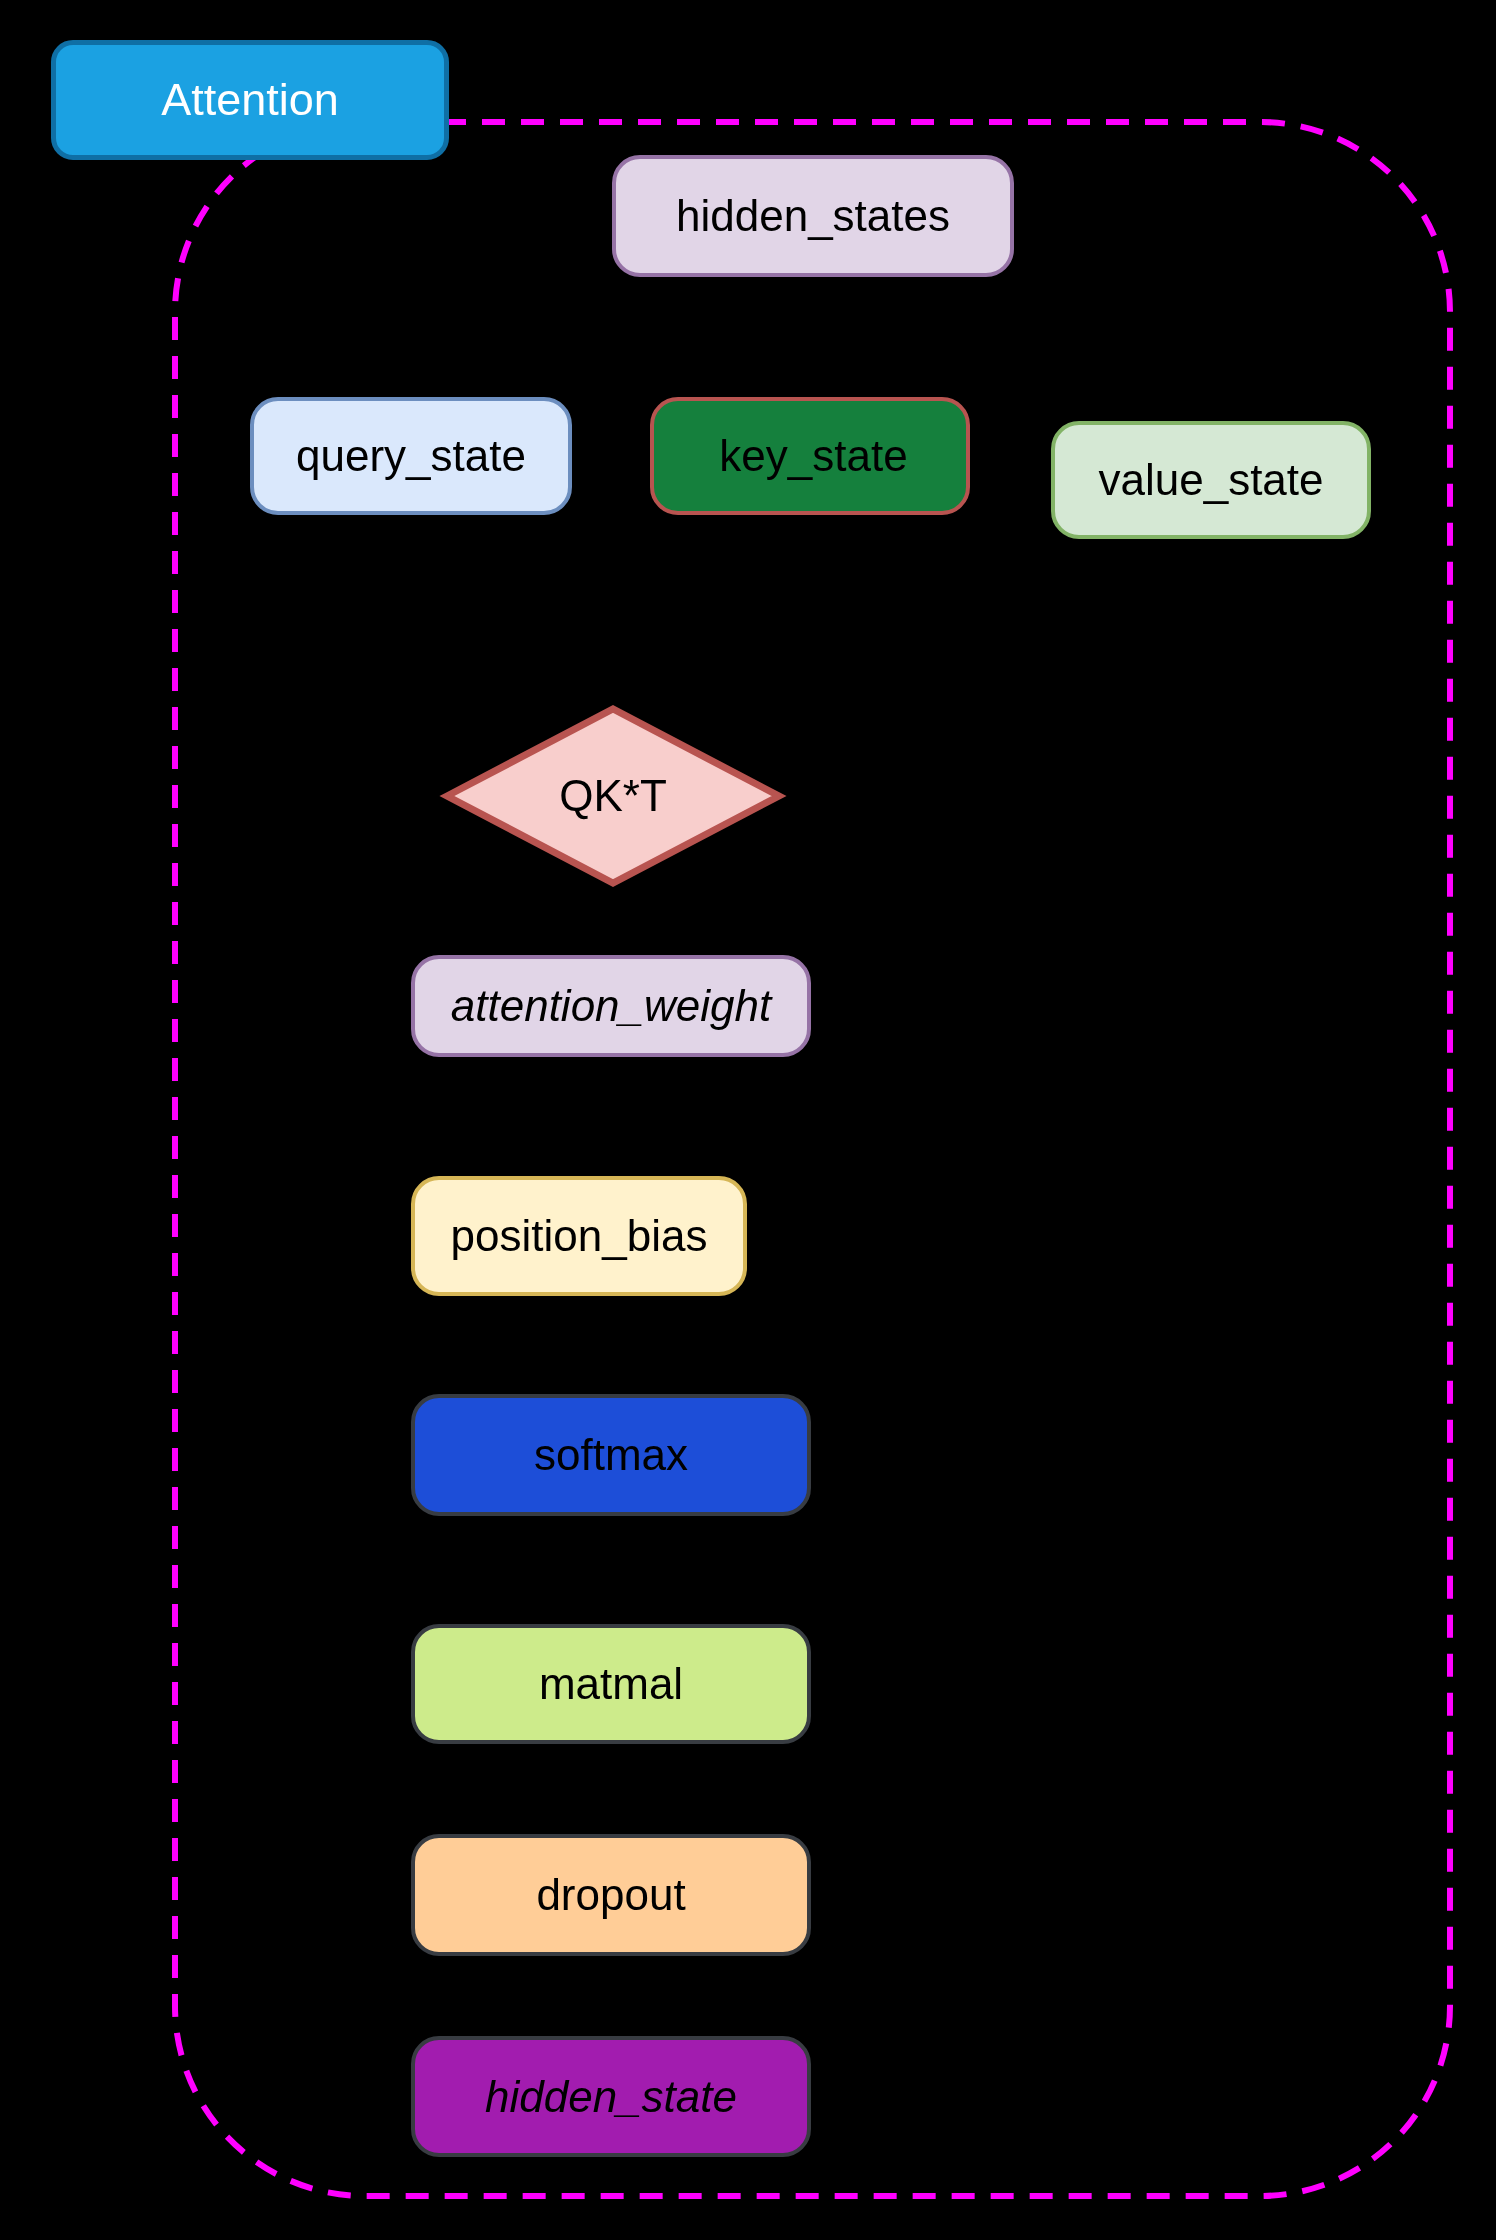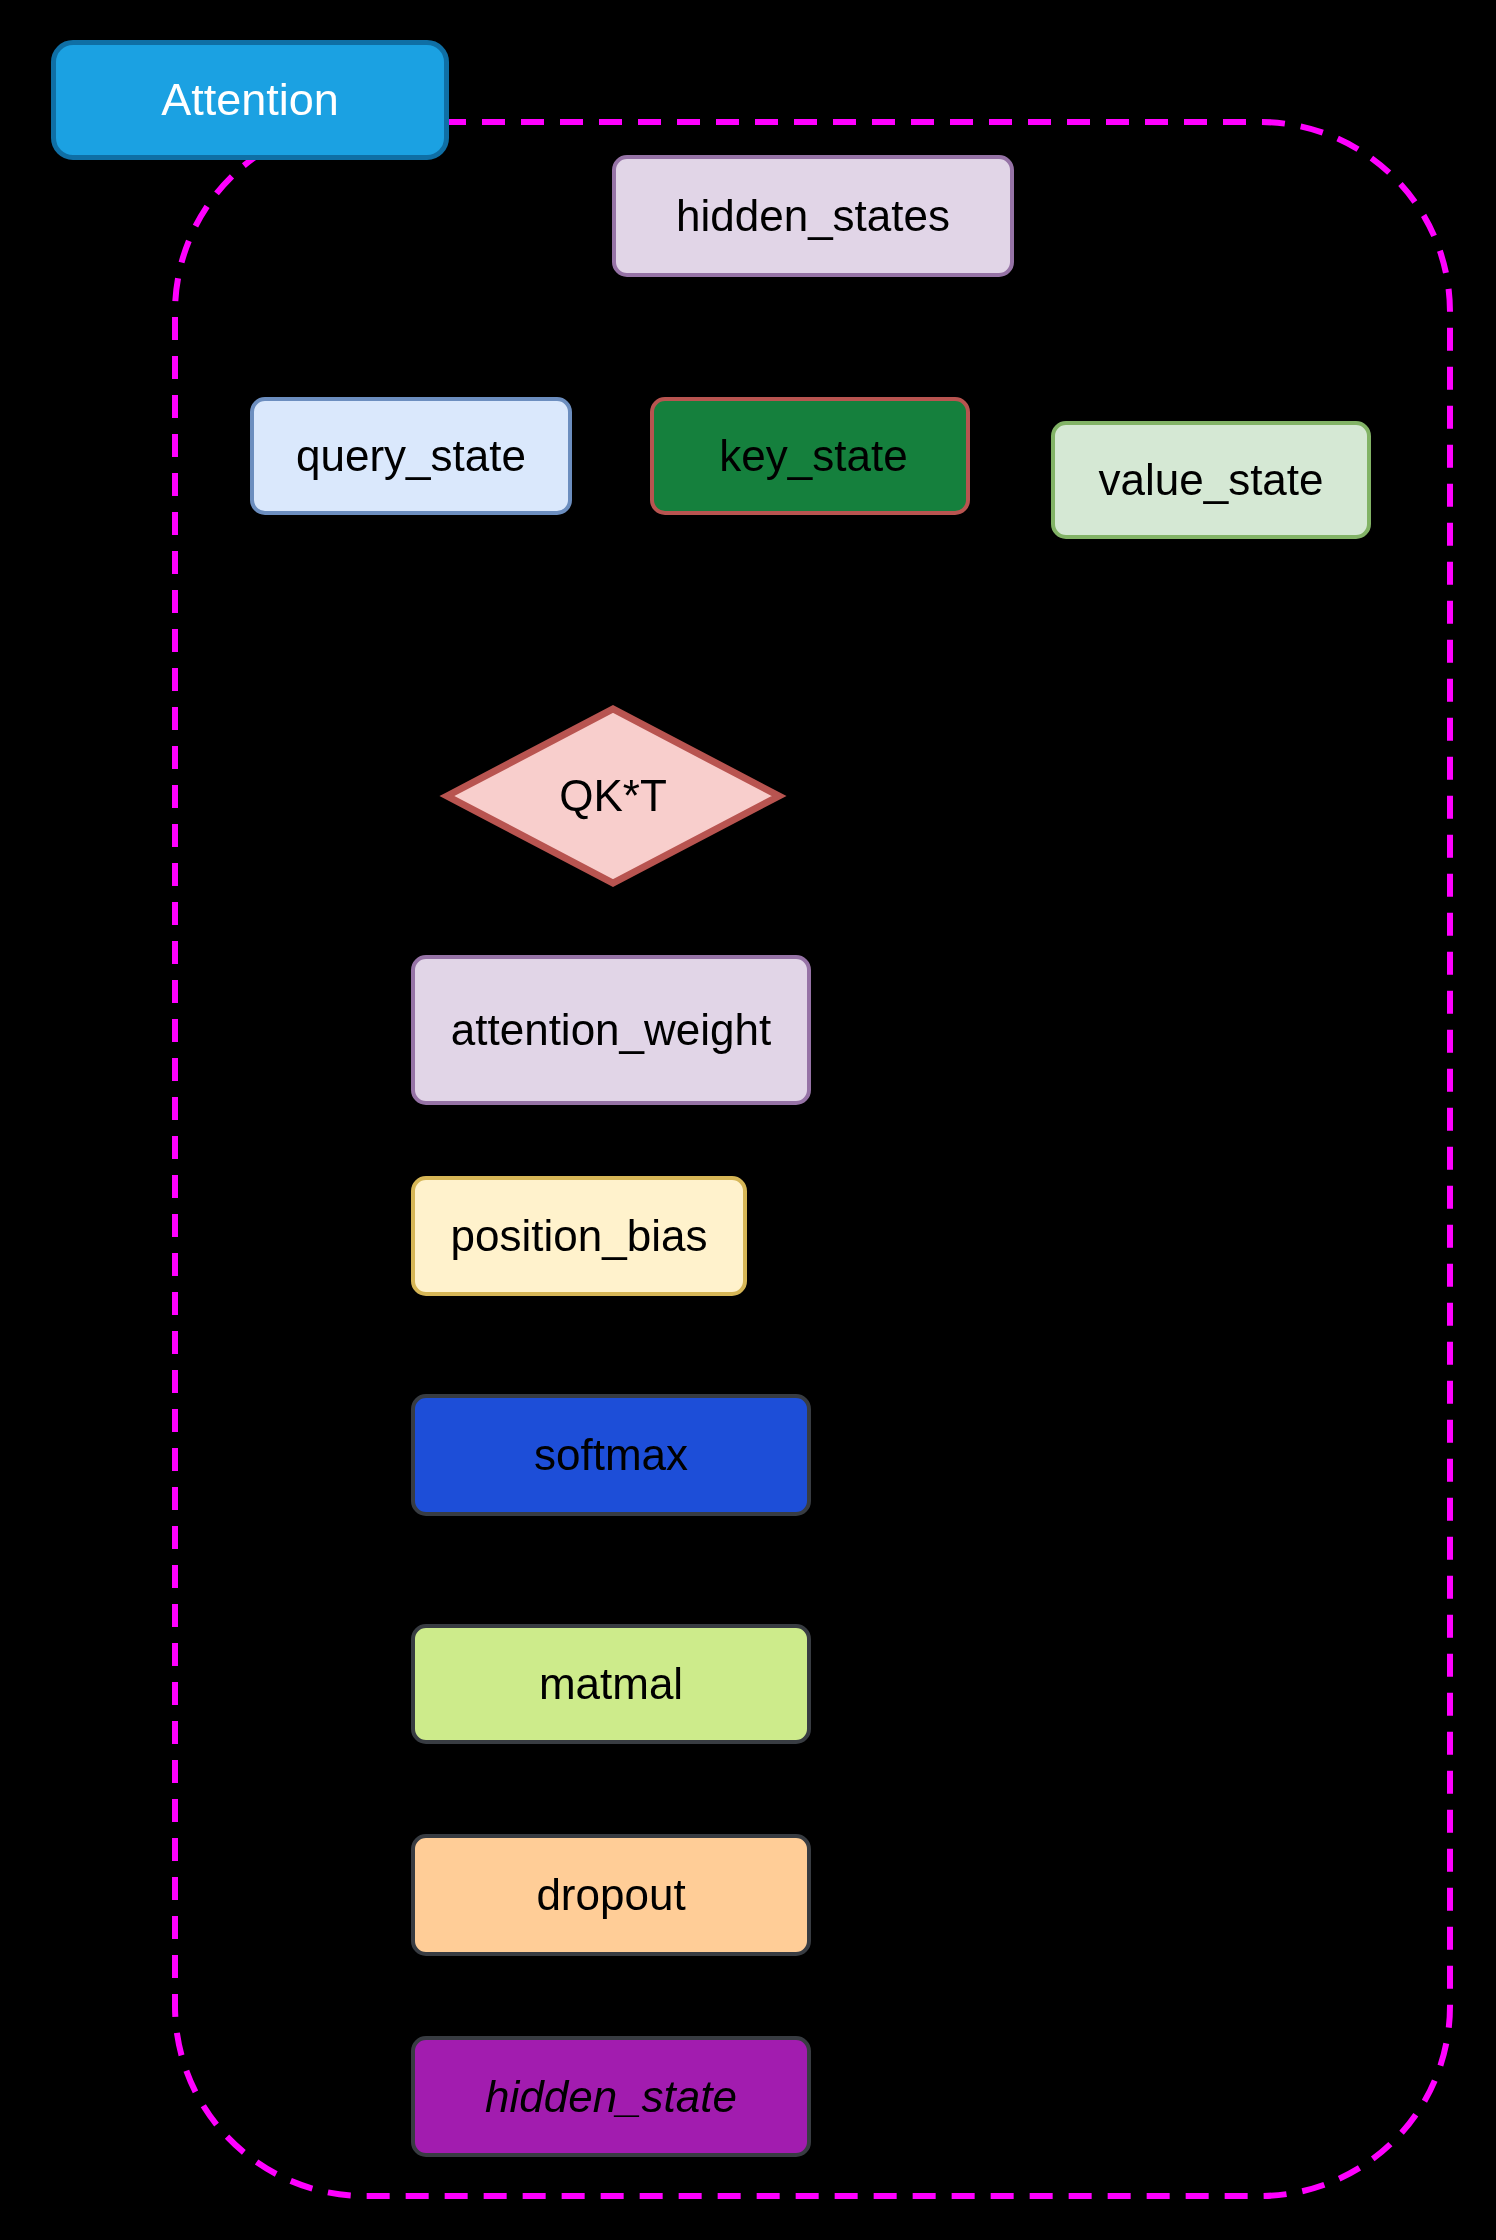--- a/index.html
+++ b/index.html
@@ -20,21 +20,21 @@
     left: 0;
     top: 0;
     width: 1496px;
     height: 2240px;
     z-index: 1;
   }
   .node {
     position: absolute;
     box-sizing: border-box;
     border: 4px solid #000;
-    border-radius: 15px;
+    border-radius: 28px;
     display: flex;
     align-items: center;
     justify-content: center;
     font-size: 44px;
     color: #000000;
     z-index: 2;
     white-space: nowrap;
   }
   .title-node {
     position: absolute;
@@ -74,21 +74,21 @@
     color: #000000;
     z-index: 3;
     pointer-events: none;
     white-space: nowrap;
   }
   
   .n-hidden-states    { left: 612px; top: 155px;  width: 402px; height: 122px; }
   .n-query-state      { left: 250px; top: 397px;  width: 322px; height: 118px; }
   .n-key-state        { left: 650px; top: 397px;  width: 320px; height: 118px; }
   .n-value-state      { left: 1051px; top: 397px; width: 320px; height: 118px; margin-top: 24px; }
-  .n-attention-weight { left: 411px; top: 955px;  width: 400px; height: 150px; }
+  .n-attention-weight { left: 411px; top: 955px;  width: 400px; height: 102px; font-style: italic; }
   .n-position-bias    { left: 411px; top: 1176px; width: 336px; height: 120px; }
   .n-softmax          { left: 411px; top: 1394px; width: 400px; height: 122px; }
   .n-matmal           { left: 411px; top: 1624px; width: 400px; height: 120px; }
   .n-dropout          { left: 411px; top: 1834px; width: 400px; height: 122px; }
   .n-hidden-state     { left: 411px; top: 2036px; width: 400px; height: 121px; }
 </style>
 </head>
 <body>
 
 <div class="canvas">

